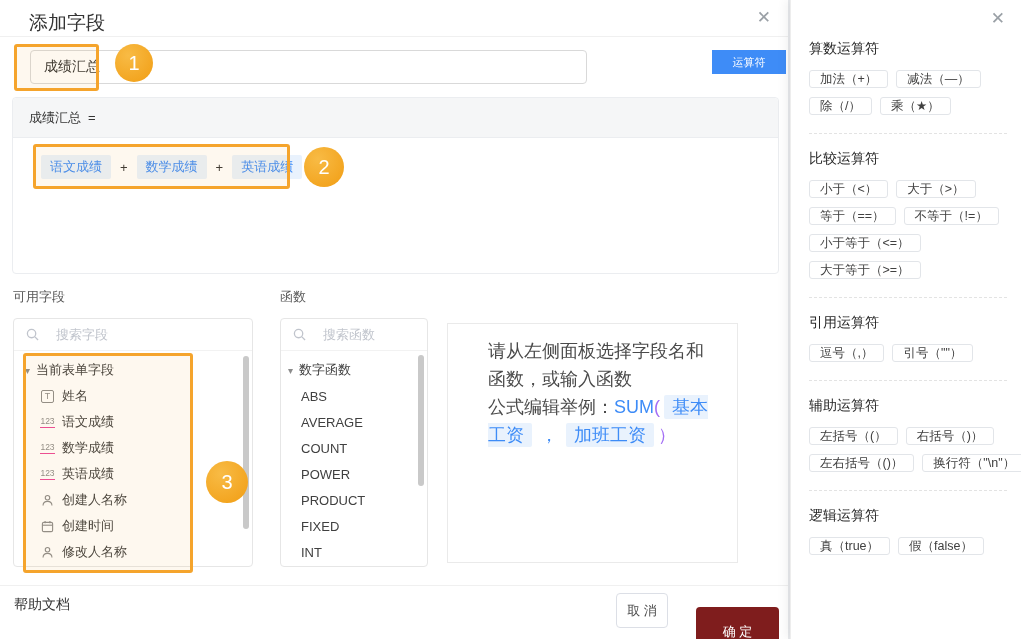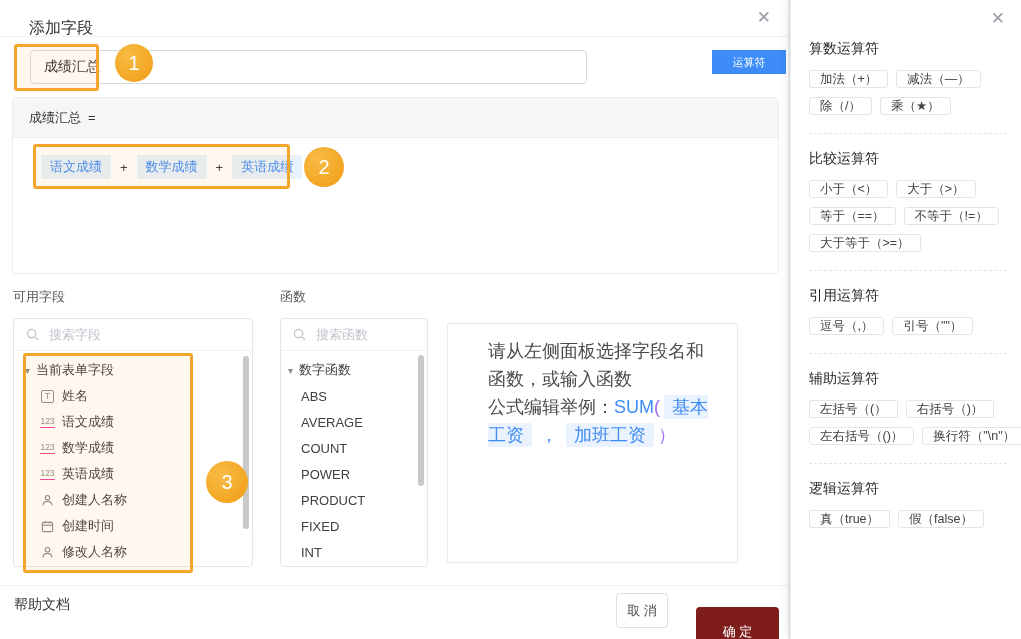--- a/index.html
+++ b/index.html
@@ -7,21 +7,21 @@
   body {
     width:1021px; height:639px; position:relative; overflow:hidden;
     background:#e8eaed;
     font-family:"Liberation Sans","DejaVu Sans",sans-serif;
     -webkit-font-smoothing:antialiased;
   }
 
   
   .dialog { position:absolute; left:0; top:0; width:788px; height:639px; background:#fff; }
   .dlg-header { position:absolute; left:0; top:0; width:788px; height:37px; border-bottom:1px solid #f0f0f0; background:#fff; }
-  .dlg-title { position:absolute; left:29px; top:18px; font-size:16px; color:#333; }
+  .dlg-title { position:absolute; left:29px; top:10px; font-size:19px; color:#333; }
   .close-x { position:absolute; font-size:17px; color:#9aa0a6; line-height:1; cursor:pointer; }
   .dlg-close { right:17px; top:9px; }
 
   .name-input {
     position:absolute; left:30px; top:50px; width:557px; height:34px;
     border:1px solid #d9d9d9; border-radius:4px; padding:0 13px;
     font-size:14px; color:#333; font-family:inherit; outline:none; background:#fff;
   }
   .operator-toggle {
     position:absolute; left:712px; top:50px; width:74px; height:24px;
@@ -41,21 +41,21 @@
   .caret-bar { width:1.5px; height:18px; background:#222; margin-left:2px; }
 
   
   .col-label { position:absolute; font-size:13px; color:#595959; }
   .fields-label { left:13px; top:288px; }
   .funcs-label  { left:280px; top:288px; }
 
   .list-box { position:absolute; border:1px solid #e6e6e6; border-radius:4px; background:#fff; }
   .fields-box { left:13px; top:318px; width:240px; height:249px; }
   .funcs-box  { left:280px; top:318px; width:148px; height:249px; }
-  .search-row { height:32px; border-bottom:1px solid #f2f2f2; display:flex; align-items:center; padding:0 10px; }
+  .search-row { height:32px; border-bottom:1px solid #f2f2f2; display:flex; align-items:center; gap:7px; padding:0 10px; }
   .search-input { flex:1; min-width:0; border:none; outline:none; font-size:13px; color:#333; font-family:inherit; background:transparent; }
   .search-input::placeholder { color:#c0c4cc; }
   .tree { padding-top:6px; font-size:13px; color:#404040; }
   .tree-row { height:26px; display:flex; align-items:center; cursor:pointer; }
   .grp-fields { padding-left:11px; }
   .item-fields { padding-left:25px; }
   .grp-funcs { padding-left:7px; }
   .item-funcs { padding-left:20px; }
   .caret-down { color:#8c8c8c; font-size:10px; margin-right:6px; }
   .f-icon { width:17px; margin-right:6px; color:#8c8c8c; display:inline-flex; align-items:center; justify-content:center; flex:none; }
@@ -278,20 +278,23 @@
   <div class="op-title">比较运算符</div>
   <div class="op-row">
     <button class="op-btn">小于（&lt;）</button>
     <button class="op-btn">大于（&gt;）</button>
   </div>
   <div class="op-row">
     <button class="op-btn">等于（==）</button>
     <button class="op-btn">不等于（!=）</button>
   </div>
   <div class="op-row">
+    <button class="op-btn">小于等于（&lt;=）</button>
+  </div>
+  <div class="op-row">
     <button class="op-btn">大于等于（&gt;=）</button>
   </div>
 
   <div class="op-divider"></div>
 
   <div class="op-title">引用运算符</div>
   <div class="op-row">
     <button class="op-btn">逗号（,）</button>
     <button class="op-btn">引号（""）</button>
   </div>

